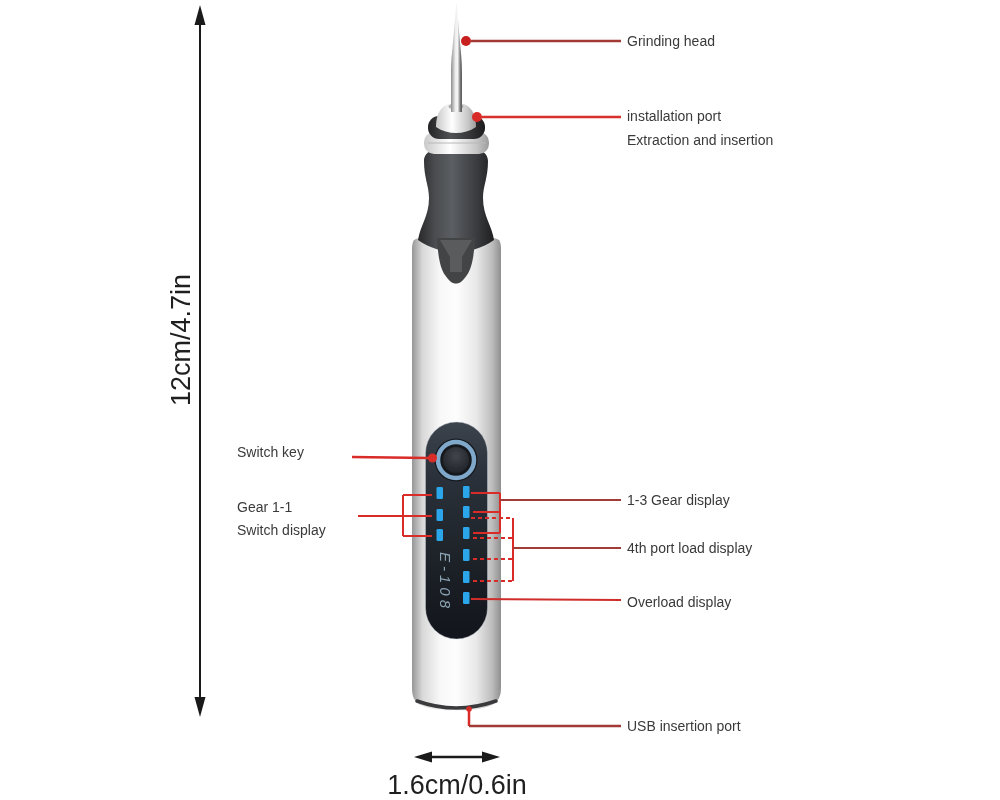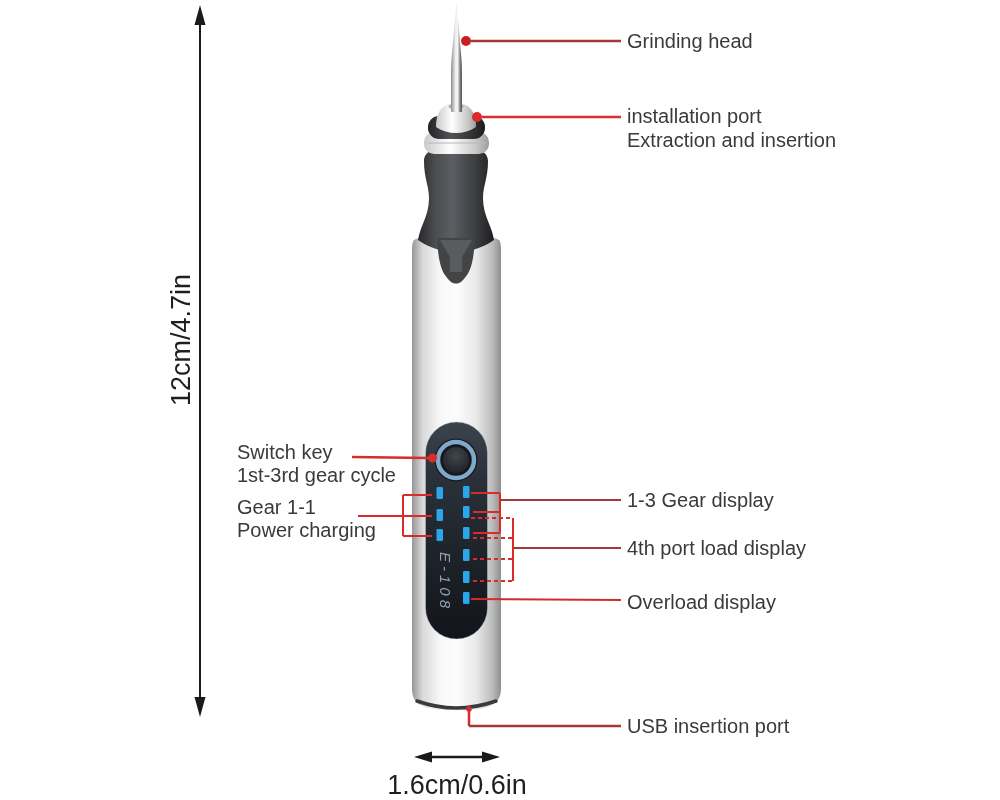--- a/index.html
+++ b/index.html
@@ -2,21 +2,21 @@
 <html><head>
 <meta charset="utf-8">
 <style>
   html,body{margin:0;padding:0;background:#ffffff;}
   .stage{
     position:relative;width:1000px;height:800px;background:#ffffff;overflow:hidden;
     font-family:"Liberation Sans", sans-serif;
   }
   .stage svg{position:absolute;left:0;top:0;}
   .lbl{
-    position:absolute;color:#3a3a3a;font-size:20px;line-height:23px;
+    position:absolute;color:#3a3a3a;font-size:14px;line-height:23px;
     white-space:nowrap;font-weight:400;
   }
   .lbl span{display:block;}
   .dim{
     position:absolute;color:#1f1f1f;font-size:27px;font-weight:400;
     text-align:center;white-space:nowrap;
   }
   .dim-h{
     left:91px;top:323px;width:180px;height:34px;line-height:34px;
     transform:rotate(-90deg);transform-origin:center center;
@@ -195,26 +195,25 @@
 
   <div class="lbl" style="left:627px;top:30px">Grinding head</div>
 
   <div class="lbl" style="left:627px;top:105px;line-height:23.5px">
     <span>installation port</span>
     <span>Extraction and insertion</span>
   </div>
 
   <div class="lbl" style="left:237px;top:441px">
     <span>Switch key</span>
-    <span>1st-3rd gear cycle</span>
   </div>
 
   <div class="lbl" style="left:237px;top:496px">
     <span>Gear 1-1</span>
-    <span>Power charging</span>
+    <span>Switch display</span>
   </div>
 
   <div class="lbl" style="left:627px;top:489px">1-3 Gear display</div>
 
   <div class="lbl" style="left:627px;top:537px">4th port load display</div>
 
   <div class="lbl" style="left:627px;top:591px">Overload display</div>
 
   <div class="lbl" style="left:627px;top:715px">USB insertion port</div>
 

